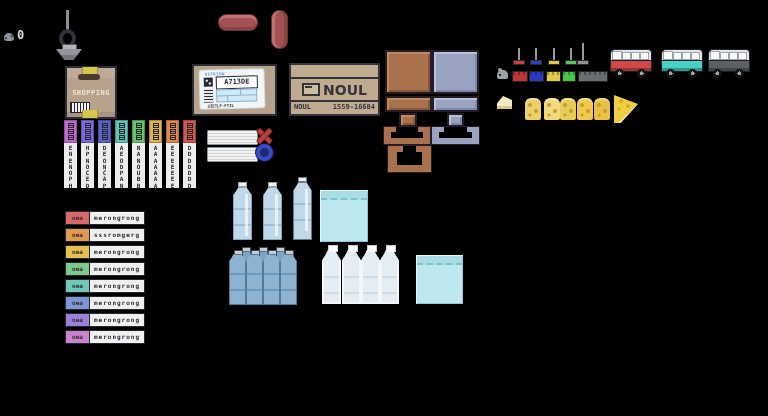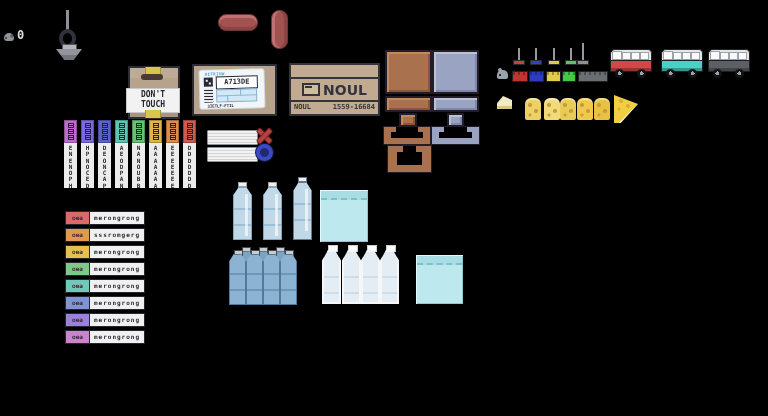--- a/index.html
+++ b/index.html
@@ -185,30 +185,28 @@
   <div class="s" style="left:56px;top:10px;width:28px;height:50px">
     <div class="sh-handle"></div>
     <div class="sh-loop"></div>
     <div class="sh-collar"></div>
     <div class="sh-blade"></div>
   </div>
 
   <div class="s saus-h"></div>
   <div class="s saus-v"></div>
 
-
-  <div class="s box" style="left:128px;top:66px">
+  <div class="s box" style="left:65px;top:66px">
     <div class="tape" style="left:15px;top:-1px"></div>
     <div class="handle"></div>
-    <div class="dt-label">
-      <div>DON'T</div>
-      <div>TOUCH</div>
-    </div>
+    <div class="box-label">SHOPPING</div>
+    <div class="barcode"></div>
     <div class="tape" style="left:15px;bottom:-1px"></div>
   </div>
+
 
   <div class="s shipbox">
     <div class="ship-label">
       <div class="ship-head">OIFRINW</div>
       <div class="qr"></div>
       <div class="codebox">A713DE</div>
       <div class="vbar"></div>
       <div class="grid">
         <div class="cell" style="left:1px;top:1px;width:23px;height:5px"></div>
         <div class="cell" style="left:25px;top:1px;width:15px;height:5px"></div>

